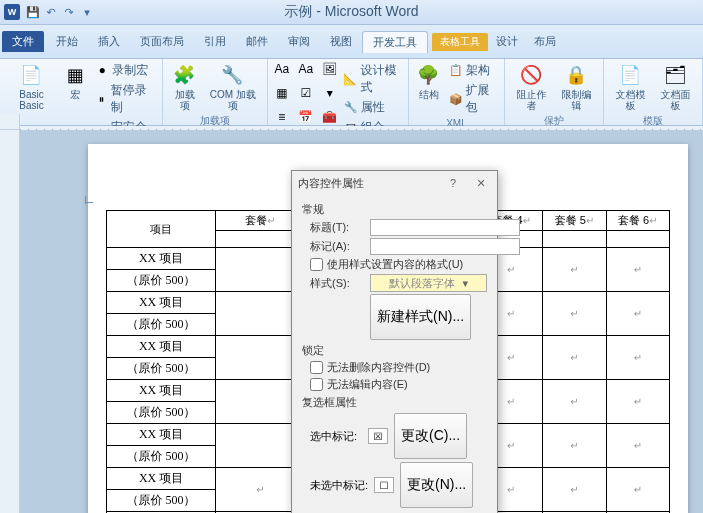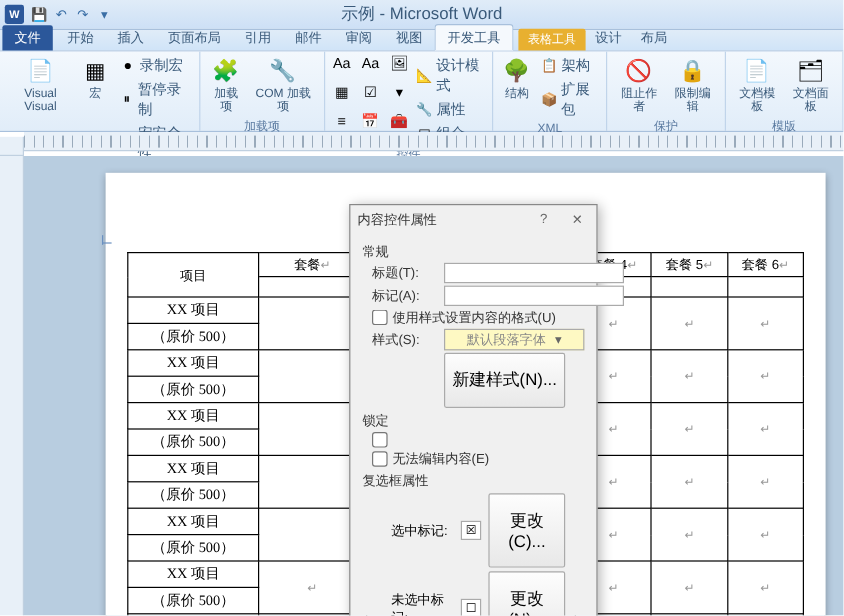--- a/index.html
+++ b/index.html
@@ -6,21 +6,21 @@
 body{background:#fff;overflow:hidden;width:703px;height:513px;position:relative}
 
 
 .titlebar{height:25px;background:linear-gradient(#e0ecf8,#cde0f6);display:flex;align-items:center;padding:0 4px;border-bottom:1px solid #a8c0dc}
 .titlebar .word-icon{width:16px;height:16px;background:#2b579a;color:#fff;display:flex;align-items:center;justify-content:center;font-weight:bold;font-size:9px;border-radius:2px}
 .qat{display:flex;gap:4px;margin-left:6px}
 .qat span{width:14px;height:14px;display:flex;align-items:center;justify-content:center;color:#3a6ea5}
 .doc-title{position:absolute;left:50%;transform:translateX(-50%);color:#3a5a7a;font-size:14px}
 
 
-.menutabs{height:18px;background:linear-gradient(#e0ecf8,#d0e4f8);display:flex;align-items:flex-end;padding-left:2px;border-bottom:1px solid #a8c0dc}
+.menutabs{height:34px;background:linear-gradient(#e0ecf8,#d0e4f8);display:flex;align-items:center;padding-left:2px;border-bottom:1px solid #a8c0dc}
 .menutabs .tab{padding:3px 10px;color:#3a5a7a;cursor:pointer}
 .menutabs .tab.file{background:#2b579a;color:#fff;border-radius:2px 2px 0 0;margin-right:2px}
 .menutabs .tab.active{background:#f5f9fd;border:1px solid #a8c0dc;border-bottom:none;border-radius:3px 3px 0 0;color:#3a5a7a}
 .menutabs .context-label{background:#e8b030;color:#fff;padding:2px 8px;margin-left:4px;border-radius:2px 2px 0 0;font-size:10px}
 .menutabs .context-tab{padding:3px 8px;color:#3a5a7a}
 
 
 .ribbon{height:67px;background:linear-gradient(#f3f8fd,#e1edf9);border-bottom:1px solid #a8c0dc;display:flex}
 .rgroup{border-right:1px solid #c0d4ea;padding:2px 6px 0;display:flex;flex-direction:column;justify-content:space-between;align-items:center}
 .rgroup-body{display:flex;gap:4px;align-items:flex-start;flex:1}
@@ -63,21 +63,21 @@
 .dialog-body{padding:4px 10px 10px}
 .dlg-section{font-size:11px;color:#333;margin:3px 0 2px}
 .dlg-row{display:flex;align-items:center;gap:4px;margin:2px 0;padding-left:8px}
 .dlg-row label{font-size:11px;color:#333;min-width:56px}
 .dlg-row input[type=text]{flex:1;border:1px solid #aaa;height:17px;padding:0 3px;font-size:11px;background:#fff}
 .dlg-chk{display:flex;align-items:center;gap:4px;padding-left:8px;margin:2px 0}
 .dlg-chk label{font-size:11px;color:#333}
 .dlg-combo{flex:1;border:1px solid #aaa;height:18px;background:#fef9c3;font-size:11px;display:flex;align-items:center;justify-content:space-between;padding:0 18px;color:#888}
 .dlg-combo::after{content:"▾";color:#666}
 .dlg-btn-sm{border:1px solid #aaa;background:linear-gradient(#fdfdfd,#e8e8e8);padding:13px 6px;font-size:14px;cursor:pointer;border-radius:2px}
-.dlg-mark-row{display:flex;align-items:center;gap:6px;padding-left:8px;margin:3px 16px}
+.dlg-mark-row{display:flex;align-items:center;gap:6px;padding-left:8px;margin:3px 0}
 .dlg-mark-row label{font-size:11px;min-width:52px}
 .dlg-mark-box{width:20px;height:16px;border:1px solid #aaa;background:#fff;display:flex;align-items:center;justify-content:center;font-size:10px}
 .dlg-footer{display:flex;justify-content:flex-end;gap:8px;margin-top:16px}
 .dlg-footer button{border:1px solid #888;background:linear-gradient(#fdfdfd,#e4e4e4);padding:2px 14px;font-size:11px;cursor:pointer;border-radius:2px}
 </style>
 </head>
 <body>
 
 <div class="titlebar">
   <span class="word-icon">W</span>
@@ -103,21 +103,21 @@
   <div class="context-label">表格工具</div>
   <div class="context-tab">设计</div>
   <div class="context-tab">布局</div>
 </div>
 
 <div class="ribbon">
   <div class="rgroup">
     <div class="rgroup-body">
       <div class="big-btn">
           <span class="ico">📄</span>
-          <span class="lbl">Visual Visual</span>
+          <span class="lbl">Basic Basic</span>
         </div>
       <div class="big-btn">
           <span class="ico">▦</span>
           <span class="lbl">宏</span>
         </div>
       <div class="small-btns">
         <div class="small-btn">
             <span class="ico">⏺</span>
             <span class="lbl">录制宏</span>
           </div>
@@ -355,20 +355,21 @@
         </div>
     </div>
     <div class="dlg-row">
         <span style="min-width:56px"></span>
       <button class="dlg-btn-sm">新建样式(N)...</button>
     </div>
 
     <div class="dlg-section">锁定</div>
     <div class="dlg-chk">
       <input type="checkbox" style="">
+      <label>无法删除内容控件(D)</label>
     </div>
     <div class="dlg-chk">
       <input type="checkbox" style="">
       <label>无法编辑内容(E)</label>
     </div>
 
     <div class="dlg-section">复选框属性</div>
     <div class="dlg-mark-row">
       <label>选中标记:</label>
       <div class="dlg-mark-box">☒</div>

